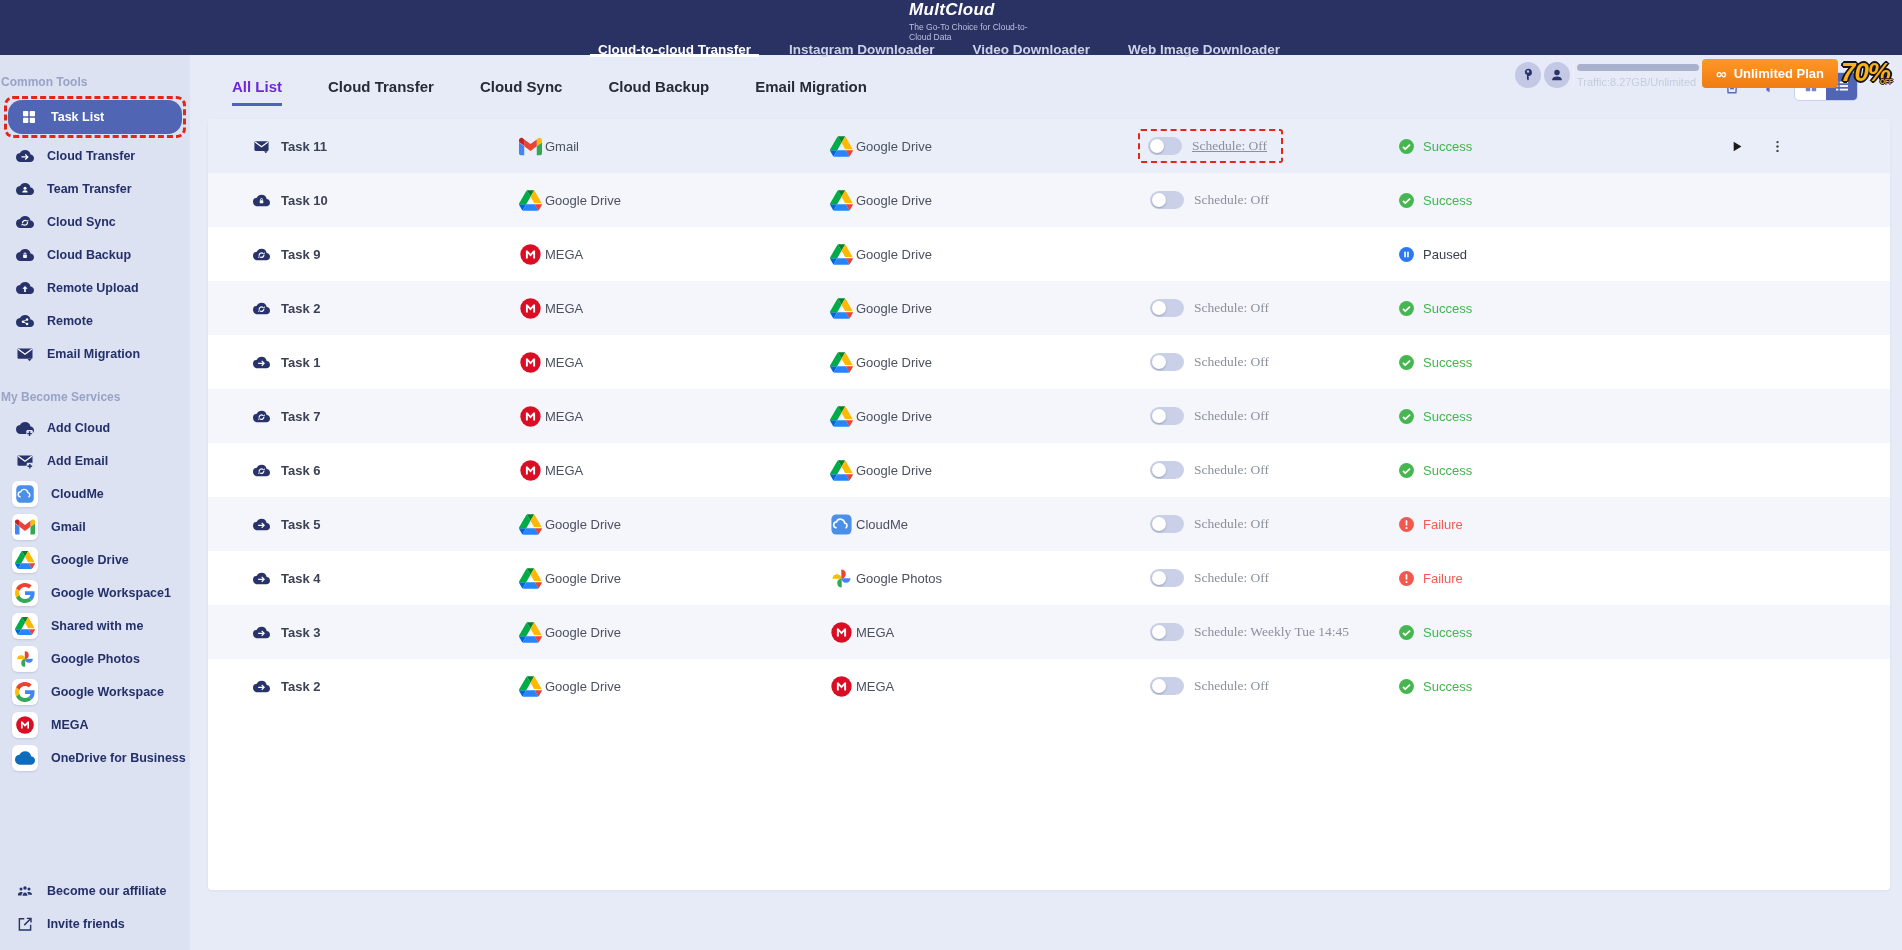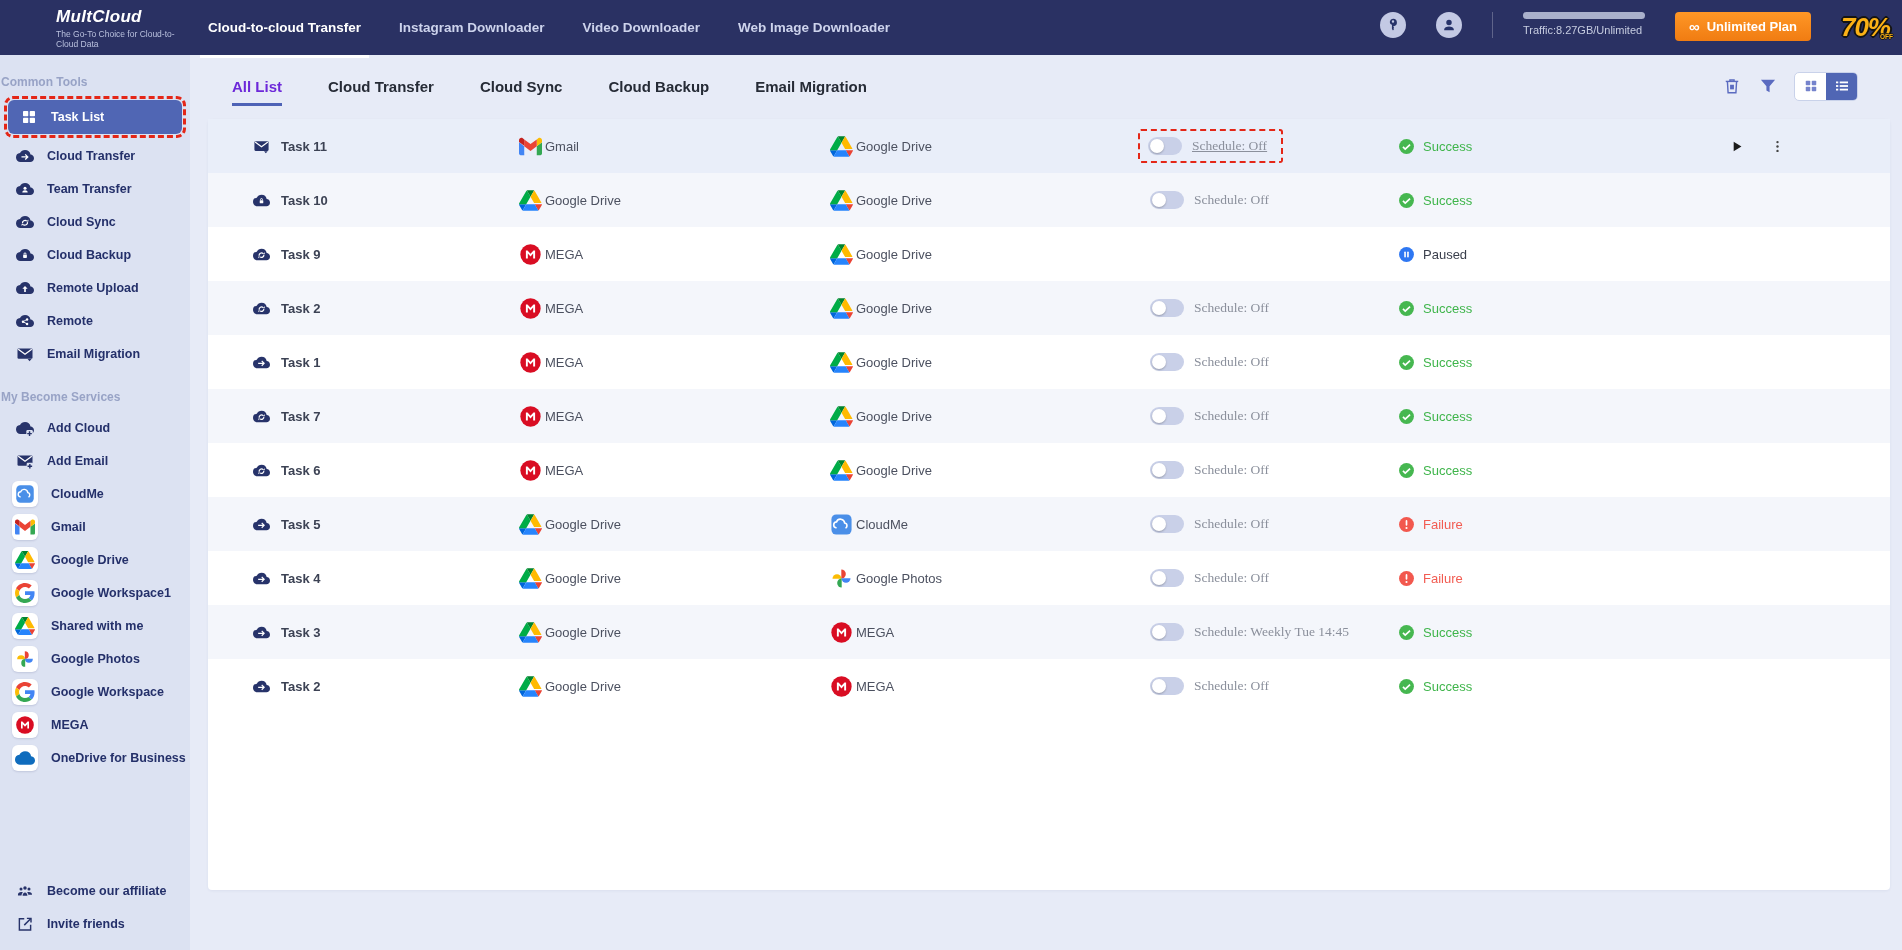--- a/index.html
+++ b/index.html
@@ -1,51 +1,51 @@
 <!DOCTYPE html>
 <html><head>
 <meta charset="utf-8">
 <style>
   * { margin:0; padding:0; box-sizing:border-box; }
   html,body { width:1902px; height:950px; overflow:hidden; }
   body { font-family:"Liberation Sans", sans-serif; background:#e7ebf7; position:relative; }
 
   
-  .topbar { position:absolute; top:0; left:0; right:0; height:55px; background:#2a3163; display:flex; align-items:center; z-index:5; }
+  .topbar { position:absolute; top:0; left:0; right:0; height:55px; background:#2a3163; display:flex; align-items:center; z-index:5;flex-direction:column; }
   .brand { display:flex; align-items:center; gap:9px; width:196px; padding-left:14px; }
   .brand-logo { width:38px; height:27px; display:flex; }
   .brand-txt { display:flex; flex-direction:column; }
   .brand-name { color:#fff; font-weight:800; font-size:17px; letter-spacing:.3px; font-style:italic; }
   .brand-tag { color:#b9c0dd; font-size:8.5px; margin-top:2px; }
   .topnav { display:flex; height:61px; margin-left:10px; }
   .topnav-item { position:relative; display:flex; align-items:center; padding:0 2px; margin-right:34px; color:#cdd3ec; font-size:13.5px; font-weight:bold; cursor:pointer; }
   .topnav-item.active { color:#fff; }
   .topnav-item.active::after { content:""; position:absolute; left:-6px; right:-6px; bottom:0; height:3px; background:#fff; }
-  .top-right { margin-left:auto; display:flex; align-items:flex-start; gap:30px; padding-right:12px; }
+  .top-right { margin-left:auto; display:flex; align-items:flex-end; gap:3px; padding-right:12px; }
   .circle-btn { width:26px; height:26px; border-radius:50%; background:#c3c9e4; display:flex; align-items:center; justify-content:center; cursor:pointer; }
   .circle-btn .ic { width:16px; height:16px; }
   .top-divider { width:1px; height:26px; background:rgba(255,255,255,.25); }
   .traffic { display:flex; flex-direction:column; width:122px; }
   .traffic-bar { height:7px; border-radius:4px; background:#aab1cc; }
   .traffic-label { font-size:11px; color:#c6cce0; margin-top:5px; }
   .plan-btn { display:flex; align-items:center; gap:7px; background:linear-gradient(#ff9726,#f07c12); color:#fff; font-size:13px; font-weight:bold; padding:7px 14px; border-radius:4px; cursor:pointer; white-space:nowrap; }
   .inf { font-size:15px; font-weight:900; line-height:10px; }
   .discount { position:relative; font-size:26px; font-weight:900; font-style:italic; color:#fcb216; letter-spacing:-1px;
     text-shadow:-2px 0 #151515, 2px 0 #151515, 0 -2px #151515, 0 2px #151515, -1px -1px #151515, 1px 1px #151515, 1px -1px #151515, -1px 1px #151515; }
   .discount-off { position:absolute; right:-3px; bottom:3px; font-size:6.5px; font-style:normal; letter-spacing:0; color:#fcb216; text-shadow:-1px 0 #151515,1px 0 #151515,0 1px #151515,0 -1px #151515; }
 
   
   .sidebar { position:absolute; top:55px; left:0; bottom:0; width:190px; background:#dce2f2; display:flex; flex-direction:column; overflow:hidden; }
   .section-title { margin:20px 0 7px 1px; font-size:12px; font-weight:bold; color:#98a3c6; }
   .side-item { display:flex; align-items:center; gap:13px; height:33px; padding:0 8px 0 16px; font-size:12.5px; font-weight:600; color:#24306a; cursor:pointer; white-space:nowrap; }
   .side-item .ic { width:18px; height:18px; flex:0 0 18px; }
   .tile { width:26px; height:26px; flex:0 0 26px; background:#fff; border-radius:6px; display:flex; align-items:center; justify-content:center; box-shadow:0 1px 2px rgba(40,50,100,.15); margin-left:-4px; }
   .tile .ic { width:20px; height:20px; flex:0 0 20px; }
   .boxed-red { border:3px dashed #e42617; border-radius:9px; margin:1px 4px; padding:1px; }
-  .side-item.active { background:#5066b4; color:#fff; border-radius:6px; height:34px; padding-left:12px; }
+  .side-item.active { background:#5066b4; color:#fff; border-radius:14px; height:34px; padding-left:12px; }
   .side-footer { margin-top:auto; padding-bottom:10px; }
 
   
   .main { position:absolute; left:190px; top:55px; right:0; bottom:0; }
   .tabs-row { display:flex; align-items:center; height:62px; padding:0 44px 0 42px; }
   .tab { position:relative; height:100%; display:flex; align-items:center; font-size:15px; font-weight:bold; color:#262b36; margin-right:46px; cursor:pointer; }
   .tab.active { color:#6d28d9; }
   .tab.active::after { content:""; position:absolute; left:0; bottom:11px; height:3px; width:100%; background:#4e62b6; }
   .tools { margin-left:auto; display:flex; align-items:center; gap:16px; }
   .tool-ic { width:20px; height:20px; cursor:pointer; display:flex; }

